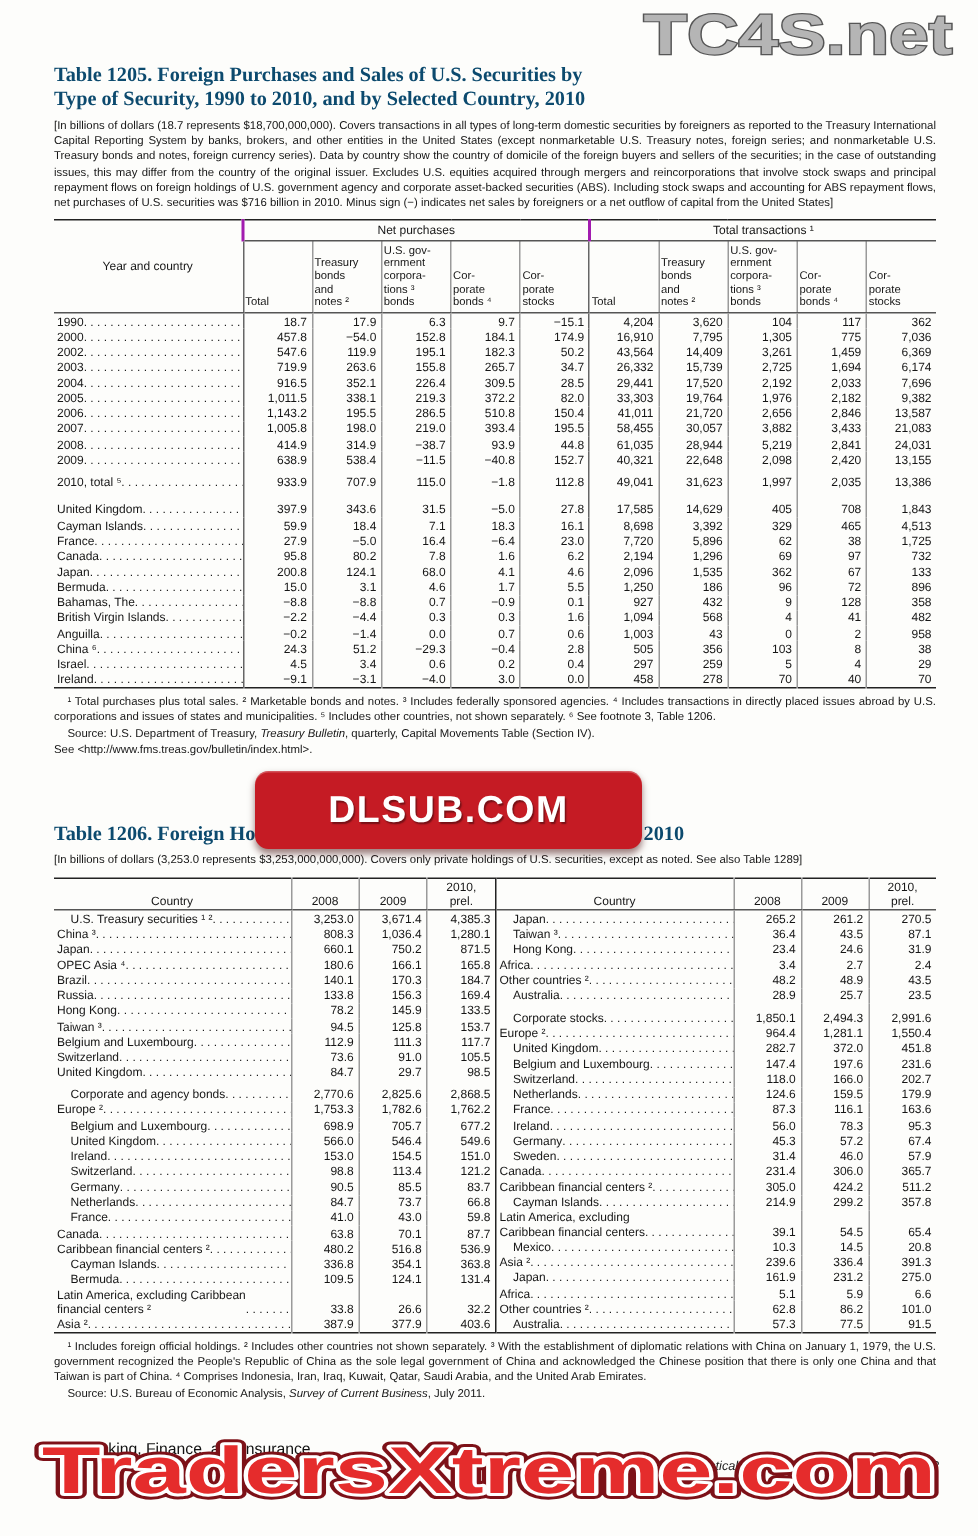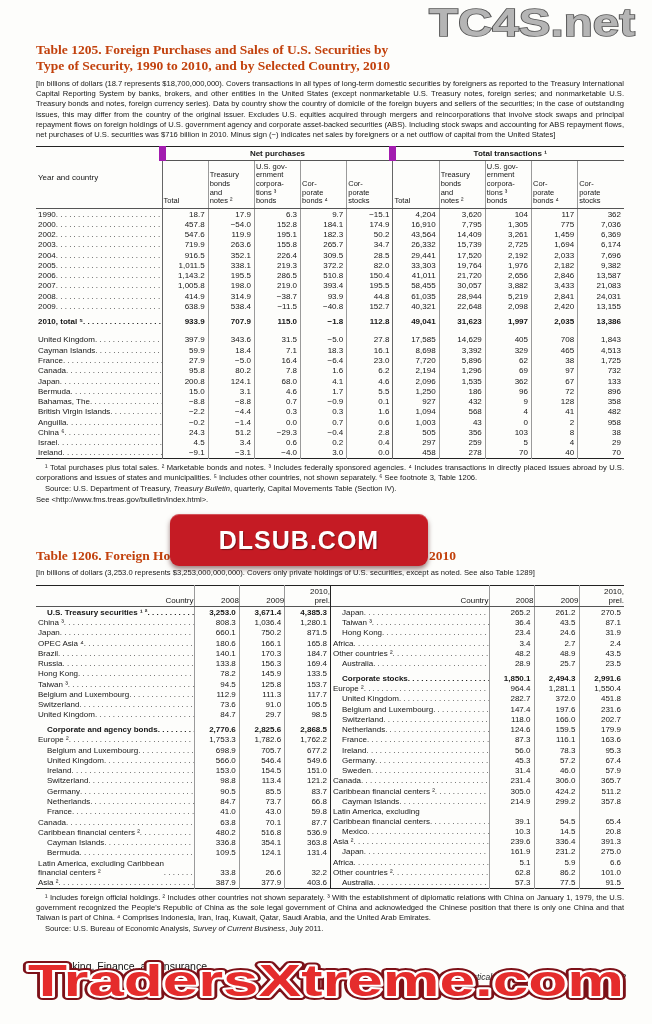--- a/index.html
+++ b/index.html
@@ -14,21 +14,21 @@
   }
   .page { position: absolute; inset: 0; padding: 42px 28px 0 36px; }
 
   
   .t-title {
     font-family: "Liberation Serif", serif;
     font-weight: bold;
     font-size: 13.5px;
     line-height: 1.18;
     margin: 0 0 5px 0;
-    color: #c2410c;
+    color: #0c4a6e;
   }
   .intro {
     font-size: 7.6px; line-height: 1.35;
     text-align: justify;
     margin: 0 0 6px 0;
   }
   .foot {
     font-size: 7.6px; line-height: 1.33;
     text-align: justify;
     text-indent: 9px;
@@ -40,48 +40,48 @@
   
   table { border-collapse: collapse; width: 100%; table-layout: fixed; }
   th, td { padding: 0.5px 2px; font-size: 8px; line-height: 1.16; }
   td.num { text-align: right; border-left: 1px solid #9a9a9a; padding-right: 3px; vertical-align: bottom; }
   td.stubtd { padding: 0.5px 0 0.5px 2px; vertical-align: bottom; }
   .stub { display: flex; align-items: flex-end; }
   .stub .lbl { white-space: pre-line; }
   .stub .dots { flex: 1; overflow: hidden; white-space: nowrap; }
   .stub .dots::after { content: " . . . . . . . . . . . . . . . . . . . . . . . . . . . . . . . . . . . . . . . . ."; }
   .ind1 { padding-left: 9px; }
-  tr.bold td { font-weight: bold; }
+  tr.bold td { font-weight: normal; }
   tr.gap1 td { padding-top: 5px; }
   tr.gap2 td { padding-top: 9px; }
 
   
   .t1205 { border-top: 1.4px solid #222; border-bottom: 1.4px solid #222; }
   .t1205 .grp {
-    font-weight: bold; text-align: center;
-    border-left: 7px solid #a21caf; border-bottom: 1px solid #555;
+    font-weight: normal; text-align: center;
+    border-left: 2px solid #a21caf; border-bottom: 1px solid #555;
     padding: 2px 0 1px 0;
   }
-  .t1205 .stub-h { font-weight: normal; text-align: left; vertical-align: middle; border-bottom: 1px solid #555; }
+  .t1205 .stub-h { font-weight: normal; text-align: center; vertical-align: middle; border-bottom: 1px solid #555; }
   .t1205 .sub {
     font-weight: normal; white-space: pre-line; text-align: left;
     vertical-align: bottom; font-size: 7.5px;
     border-left: 1px solid #9a9a9a; border-bottom: 1px solid #555;
     padding: 2px 1px 2px 1px;
   }
   .t1205 td:nth-child(2), .t1205 td:nth-child(7),
   .t1205 .sub:nth-child(1), .t1205 .sub:nth-child(6) { border-left-color: #666; }
 
   
   .cols { display: flex; }
   .panel { width: 50%; }
   .panel-right { border-left: 1px solid #222; }
   .t1206 { border-top: 1.4px solid #222; border-bottom: 1.4px solid #222; }
   .t1206 th {
-    font-weight: normal; font-size: 8px; text-align: right;
+    font-weight: normal; font-size: 8px; text-align: center;
     vertical-align: bottom; white-space: pre-line;
     border-bottom: 1px solid #555; border-left: 1px solid #9a9a9a;
     padding: 1px 0 1px 0;
   }
   .t1206 th:first-child { border-left: none; }
   .sect-1206 { margin-top: 42px; }
 
   
   .footer { position: absolute; left: 36px; bottom: 52px; font-size: 10.5px; color: #111; }
   .footer .sec { margin-left: 0; }

